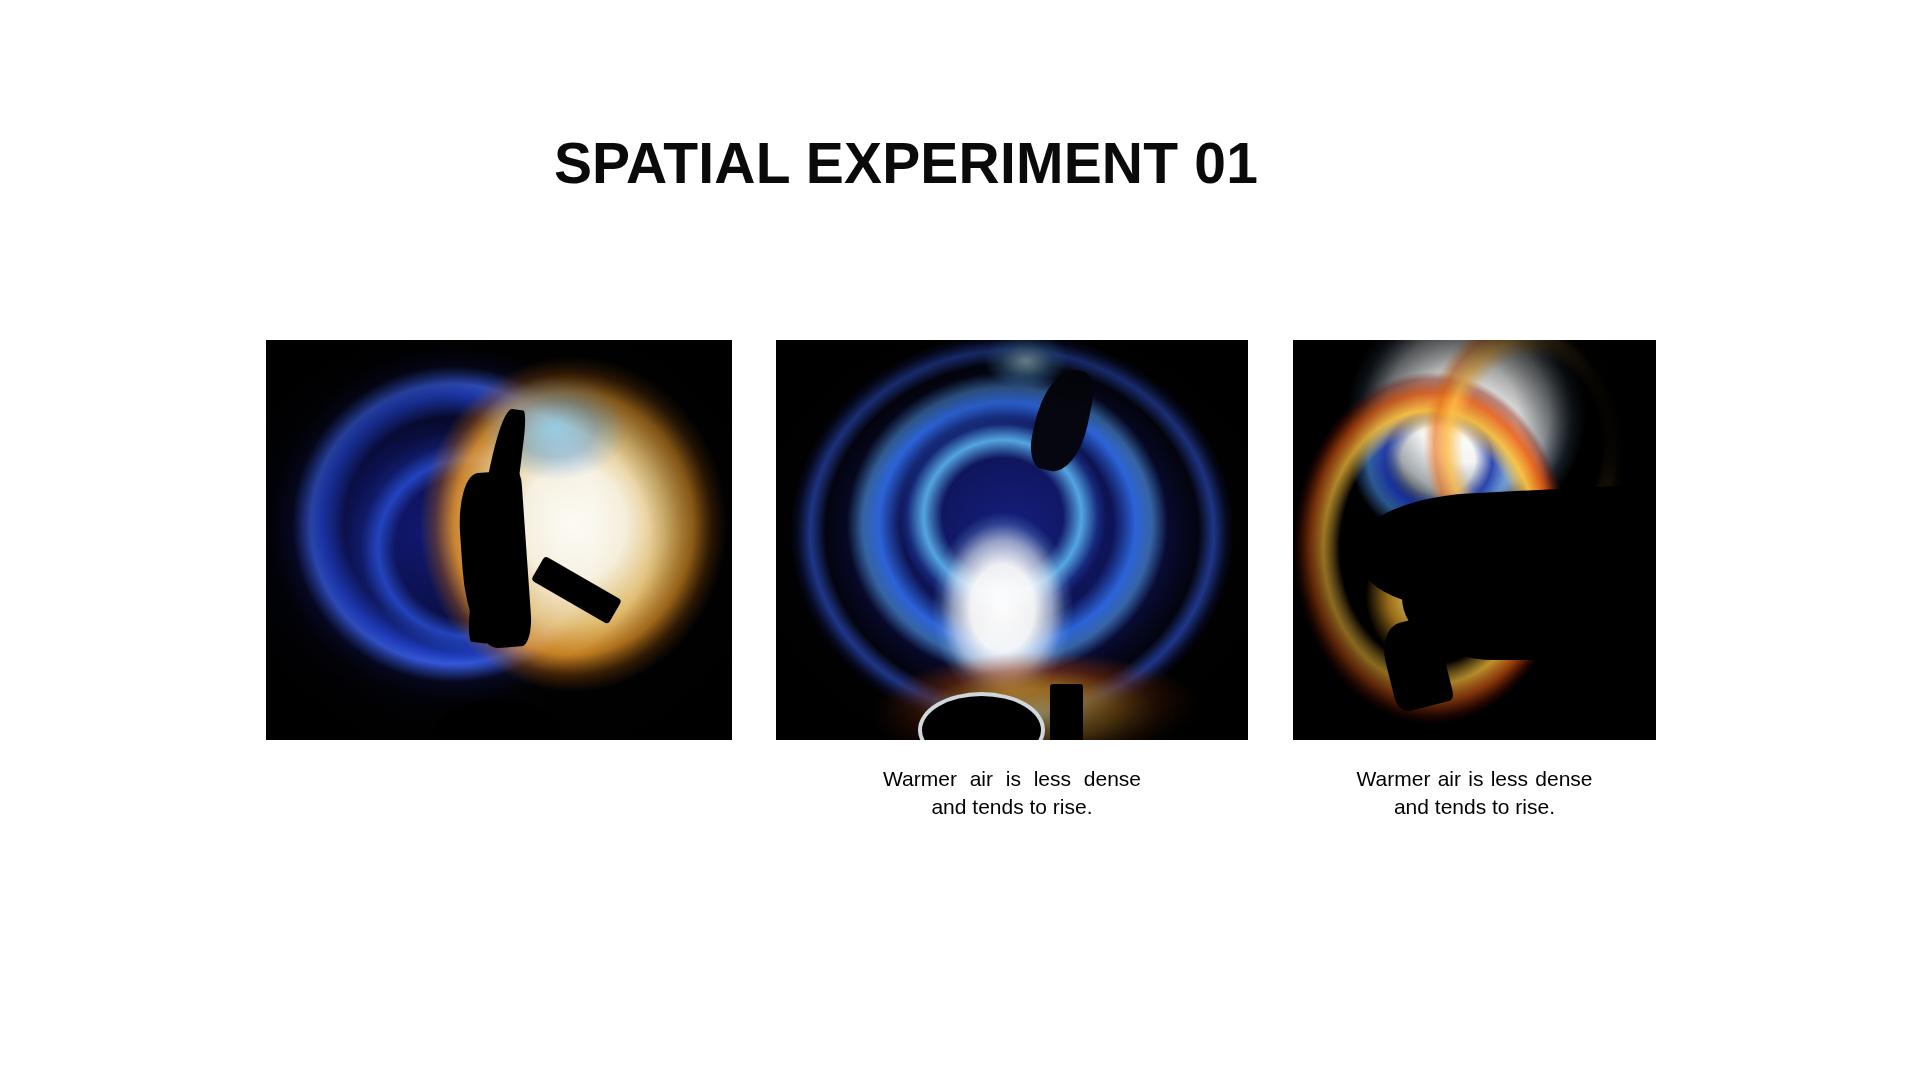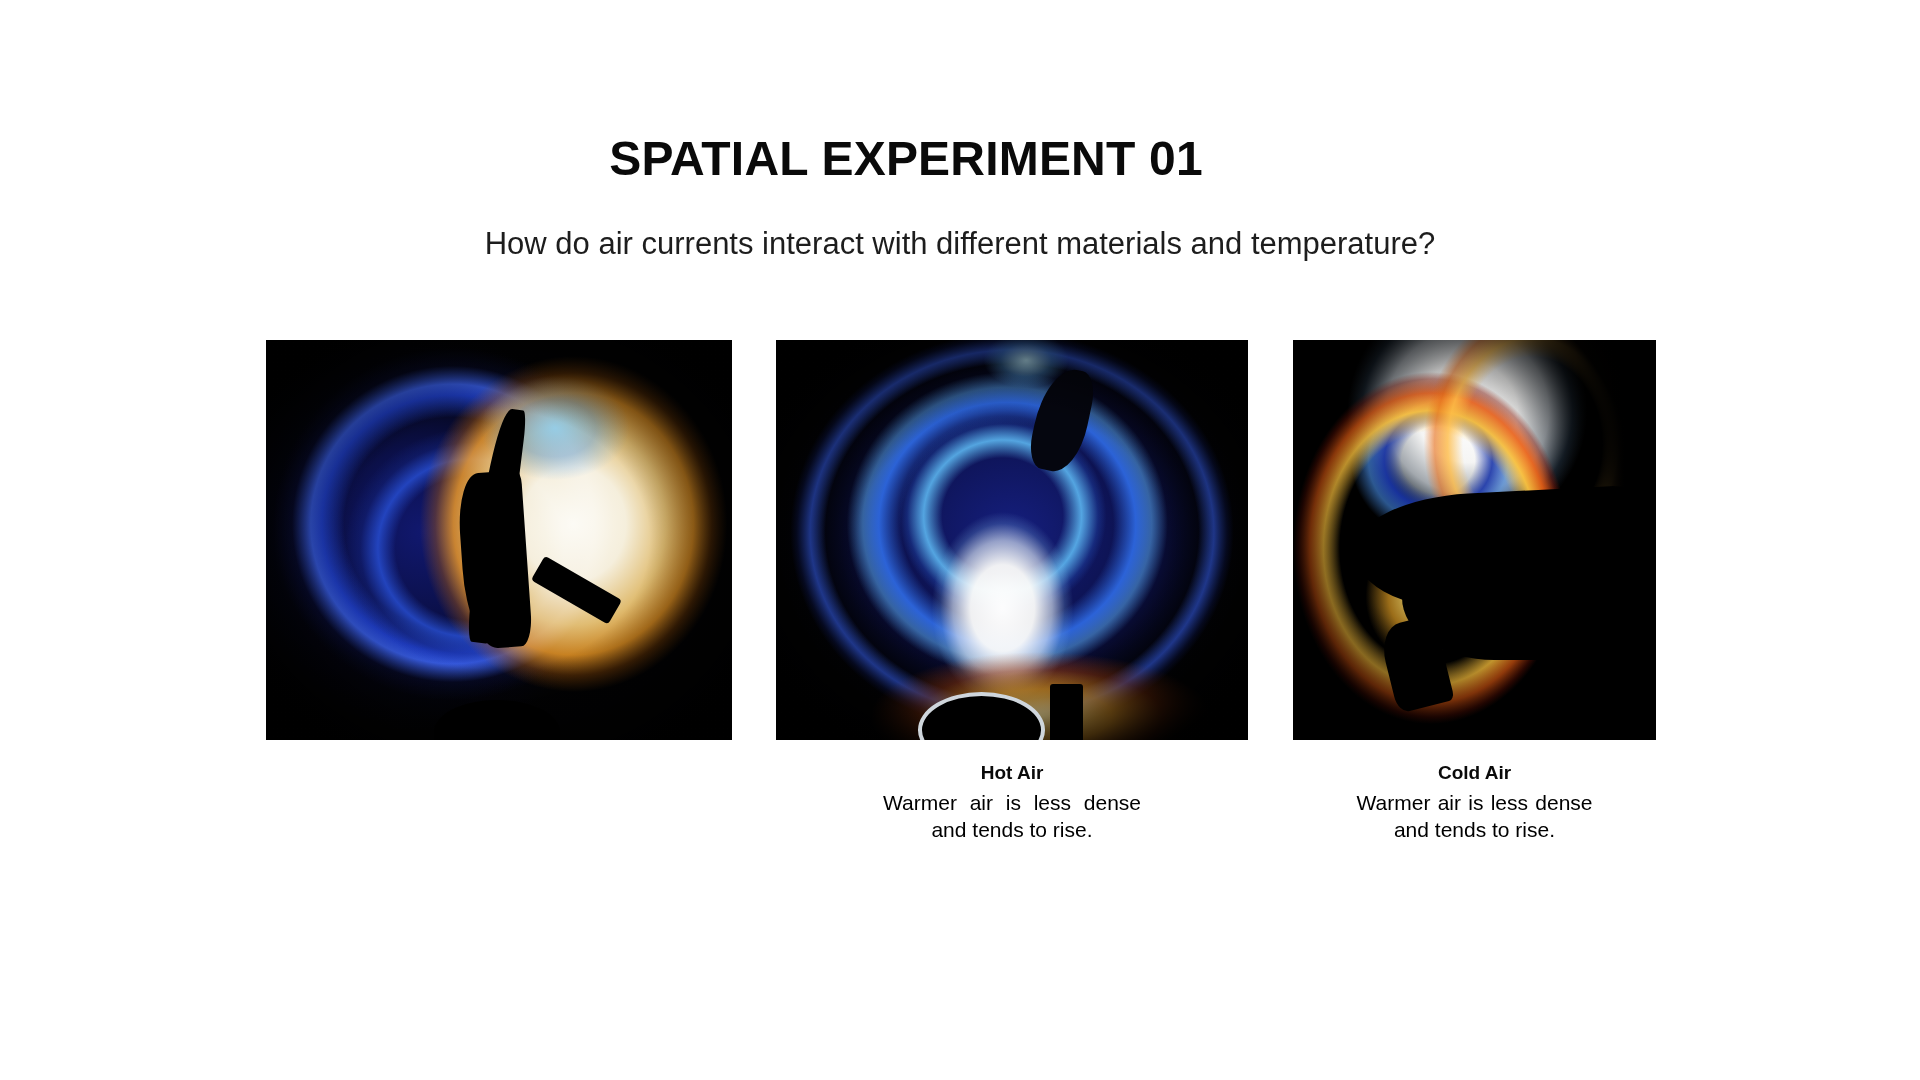--- a/index.html
+++ b/index.html
@@ -15,21 +15,21 @@
     width:1920px; height:1080px;
     background:#ffffff;
   }
 
   
   .title {
     position:absolute;
     left:0; top:134px;
     width:1812px;
     text-align:center;
-    font-size:48px;
+    font-size:57px;
     font-weight:bold;
     letter-spacing:0.2px;
     color:#0a0a0a;
     line-height:1.05;
     white-space:nowrap;
   }
   .subtitle {
     position:absolute;
     left:0; top:225px;
     width:1920px;
@@ -275,21 +275,20 @@
   .fig-2 .caption-body { width:258px; }
   .fig-3 .caption-body { width:236px; }
 </style>
 </head>
 <body>
 
 <div class="slide">
 
   <h1 class="title">SPATIAL EXPERIMENT 01</h1>
 
-  <p class="subtitle">How do air currents interact with different materials and temperature?</p>
 
   <div class="figures">
 
     <figure class="figure fig-1">
       <div class="photo" aria-label="Schlieren photograph: blue arc of cool air at left with a warm white and orange thermal plume at right around a dark blade silhouette">
         <div class="layer p1-bg"></div>
         <div class="layer p1-bluearc"></div>
         <div class="layer p1-bluearc2"></div>
         <div class="layer p1-hot"></div>
         <div class="layer p1-cyan"></div>
@@ -310,39 +309,37 @@
         <div class="layer p2-ring3"></div>
         <div class="layer p2-plume"></div>
         <div class="layer p2-warm"></div>
         <div class="layer p2-topglow"></div>
         <div class="p2-dark"></div>
         <div class="layer p2-vig"></div>
         <div class="p2-ring-obj"></div>
         <div class="p2-rod"></div>
       </div>
       <figcaption class="caption">
-        <div class="caption-title">Hot Air</div>
         <div class="caption-body">Warmer air is less dense and tends to rise.</div>
       </figcaption>
     </figure>
 
     <figure class="figure fig-3">
       <div class="photo" aria-label="Schlieren photograph: bright white and blue field at top with an orange-red ring at left and a large dark object silhouette">
         <div class="layer p3-bg"></div>
         <div class="layer p3-white"></div>
         <div class="layer p3-blue"></div>
         <div class="layer p3-orange"></div>
         <div class="layer p3-orange-r"></div>
         <div class="layer p3-yellow"></div>
         <div class="p3-sil"></div>
         <div class="p3-sil2"></div>
         <div class="p3-sil3"></div>
         <div class="p3-right-dark"></div>
         <div class="layer p3-vig"></div>
       </div>
       <figcaption class="caption">
-        <div class="caption-title">Cold Air</div>
         <div class="caption-body">Warmer air is less dense and tends to rise.</div>
       </figcaption>
     </figure>
 
   </div>
 </div>
 
 </body></html>

